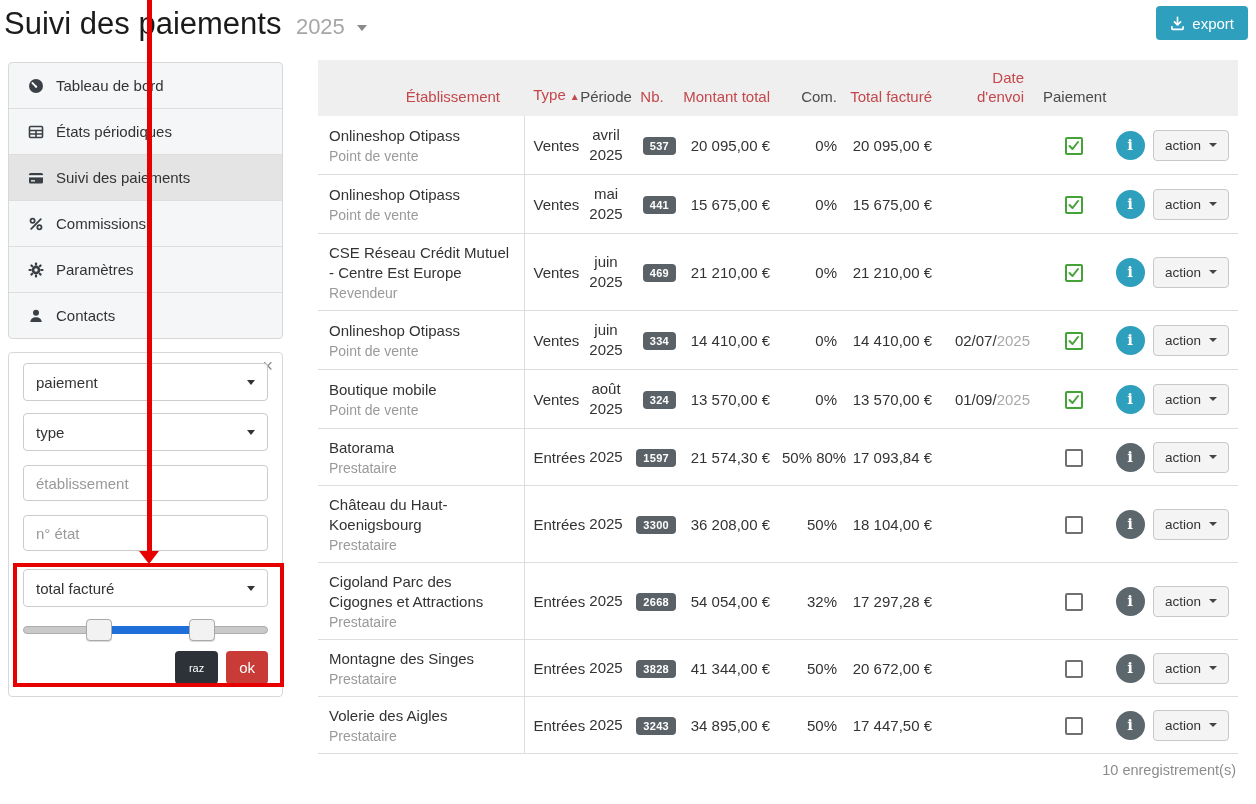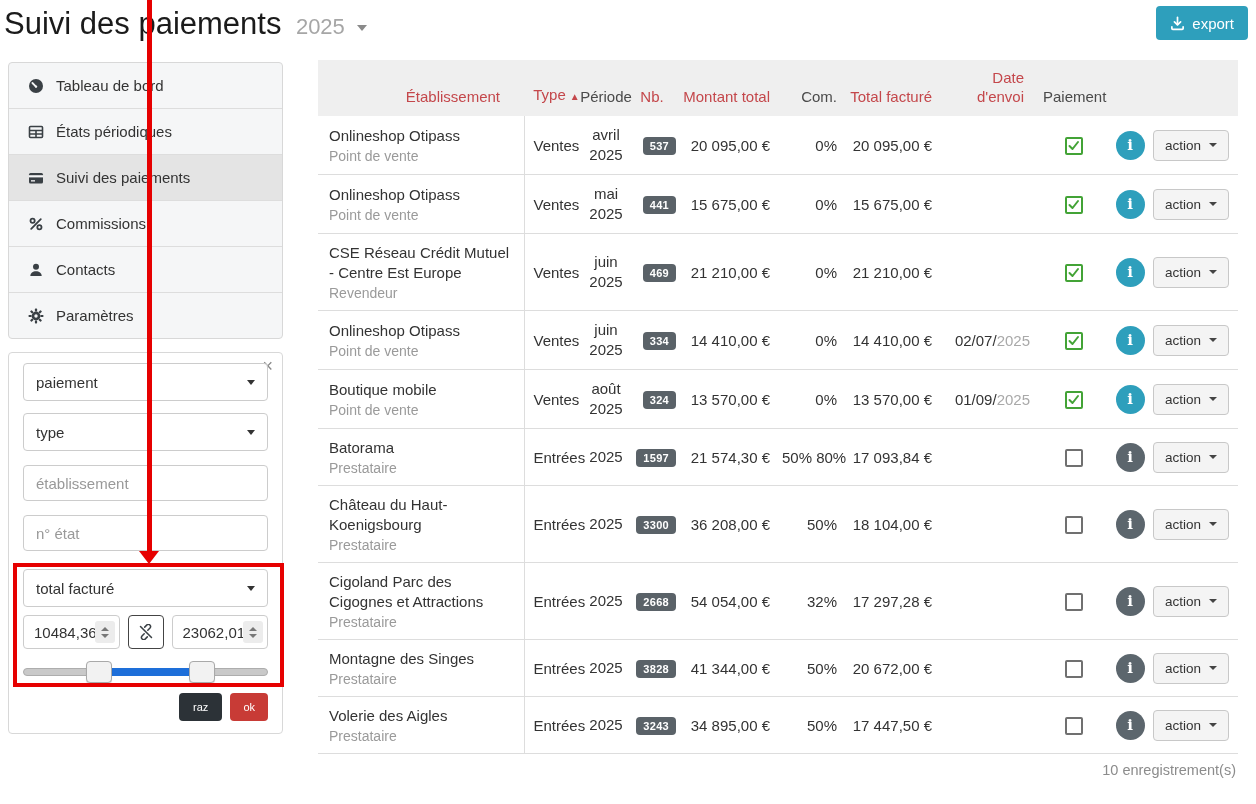--- a/index.html
+++ b/index.html
@@ -39,21 +39,21 @@
   .unlink-btn{width:36px;height:34px;border:1px solid #444;border-radius:4px;background:#fff;display:flex;align-items:center;justify-content:center;cursor:pointer;flex:0 0 36px;}
 
   .slider-wrap{position:relative;height:22px;margin-top:12px;}
   .slider-track{position:absolute;left:0;right:0;top:7px;height:8px;background:#c9c9c9;border:1px solid #adadad;border-radius:5px;box-sizing:border-box;}
   .slider-fill{position:absolute;left:31%;width:42%;top:7px;height:8px;background:#1e6fd9;}
   .slider-handle{position:absolute;top:0;width:26px;height:22px;background:#f2f2f2;border:1px solid #a9a9a9;border-radius:4px;box-sizing:border-box;box-shadow:0 1px 1px rgba(0,0,0,.15);cursor:grab;}
   .h-min{left:calc(31% - 13px);} .h-max{left:calc(73% - 13px);}
 
   .fp-btn-row{display:flex;justify-content:flex-end;gap:8px;margin-top:10px;}
   .btn-raz{background:#2c3237;color:#fff;border:none;border-radius:4px;font-size:11px;padding:8px 14px;cursor:pointer;font-family:inherit;}
-  .btn-ok{background:#c83b36;color:#fff;border:none;border-radius:4px;font-size:11px;padding:8px 13px;cursor:pointer;font-family:inherit;}
+  .btn-ok{background:#c83b36;color:#fff;border:none;border-radius:4px;font-size:15px;padding:8px 13px;cursor:pointer;font-family:inherit;}
 
   
   .annot-line{position:absolute;left:147px;top:0;width:5px;height:551px;background:#e60000;z-index:20;pointer-events:none;}
   .annot-head{position:absolute;left:139px;top:551px;width:0;height:0;border-left:10px solid transparent;border-right:10px solid transparent;border-top:13px solid #e60000;z-index:20;pointer-events:none;}
   .annot-box{position:absolute;left:13px;top:563px;width:271px;height:124px;border:4px solid #e60000;box-sizing:border-box;z-index:19;pointer-events:none;}
 
   
   .table-wrap{position:absolute;left:318px;top:60px;width:920px;}
   table.pay{border-collapse:collapse;width:920px;table-layout:fixed;}
   thead th{background:#efefef;font-weight:400;font-size:15px;vertical-align:bottom;padding:8px 0 10px 0;line-height:19px;}
@@ -153,45 +153,45 @@
               <circle cx="4.6" cy="4.8" r="2.1"></circle>
               <circle cx="11.4" cy="11.2" r="2.1"></circle>
             </g>
           </svg>
         </span>
     <span class="mi-label">Commissions</span>
   </div>
       <div class="menu-item">
     <span class="mi-icon">
           <svg viewBox="0 0 16 16">
-            <circle cx="8" cy="4.8" r="3" fill="#3a4045"></circle>
-            <path d="M2.3 14c0-3.1 2.6-4.8 5.7-4.8s5.7 1.7 5.7 4.8z" fill="#3a4045"></path>
-          </svg>
-        </span>
-    <span class="mi-label">Contacts</span>
-  </div>
-      <div class="menu-item">
-    <span class="mi-icon">
-          <svg viewBox="0 0 16 16">
             <g fill="#3a4045">
               <circle cx="8" cy="8" r="4.4"></circle>
               <rect x="6.9" y="0.6" width="2.2" height="3" rx="0.6"></rect>
               <rect x="6.9" y="12.4" width="2.2" height="3" rx="0.6"></rect>
               <rect x="6.9" y="0.6" width="2.2" height="3" rx="0.6" transform="rotate(90 8 8)"></rect>
               <rect x="6.9" y="12.4" width="2.2" height="3" rx="0.6" transform="rotate(90 8 8)"></rect>
               <rect x="6.9" y="0.6" width="2.2" height="3" rx="0.6" transform="rotate(45 8 8)"></rect>
               <rect x="6.9" y="12.4" width="2.2" height="3" rx="0.6" transform="rotate(45 8 8)"></rect>
               <rect x="6.9" y="0.6" width="2.2" height="3" rx="0.6" transform="rotate(-45 8 8)"></rect>
               <rect x="6.9" y="12.4" width="2.2" height="3" rx="0.6" transform="rotate(-45 8 8)"></rect>
             </g>
             <circle cx="8" cy="8" r="1.7" fill="#f5f6f7"></circle>
           </svg>
         </span>
     <span class="mi-label">Paramètres</span>
   </div>
+      <div class="menu-item">
+    <span class="mi-icon">
+          <svg viewBox="0 0 16 16">
+            <circle cx="8" cy="4.8" r="3" fill="#3a4045"></circle>
+            <path d="M2.3 14c0-3.1 2.6-4.8 5.7-4.8s5.7 1.7 5.7 4.8z" fill="#3a4045"></path>
+          </svg>
+        </span>
+    <span class="mi-label">Contacts</span>
+  </div>
     </nav>
 
   <div class="filter-panel">
     <span class="fp-close">×</span>
 
     <div class="fp-select mt4">
       <span>paiement</span>
       <span class="sel-caret"></span>
     </div>
 
@@ -202,47 +202,20 @@
 
     <input class="fp-input mt14" type="text" placeholder="établissement" style="">
 
     <input class="fp-input mt14" type="text" placeholder="n° état" style="">
 
     <div class="fp-select mt18">
       <span>total facturé</span>
       <span class="sel-caret"></span>
     </div>
 
-    <div class="num-row">
-      <div class="num-box">
-        <input type="text" value="10484,36" style="">
-        <span class="spin">
-            <span class="spin-up"></span>
-            <span class="spin-down"></span>
-          </span>
-      </div>
-      <button class="unlink-btn">
-        <span style="display:inline-flex;">
-          <svg width="16" height="16" viewBox="0 0 16 16">
-              <g stroke="#3a4045" stroke-width="1.5" fill="none" stroke-linecap="round">
-                <path d="M6.2 9.8 4 12a2.2 2.2 0 0 0 3.1 3.1l2.2-2.2"></path>
-                <path d="M9.8 6.2 12 4A2.2 2.2 0 0 0 8.9.9L6.7 3.1"></path>
-                <line x1="2.5" y1="2.5" x2="13.5" y2="13.5"></line>
-              </g>
-            </svg>
-        </span>
-      </button>
-      <div class="num-box">
-        <input type="text" value="23062,01" style="">
-        <span class="spin">
-            <span class="spin-up"></span>
-            <span class="spin-down"></span>
-          </span>
-      </div>
-    </div>
 
     <div class="slider-wrap">
       <div class="slider-track"></div>
       <div class="slider-fill"></div>
       <div class="slider-handle h-min"></div>
       <div class="slider-handle h-max"></div>
     </div>
 
     <div class="fp-btn-row">
       <button class="btn-raz">raz</button>

